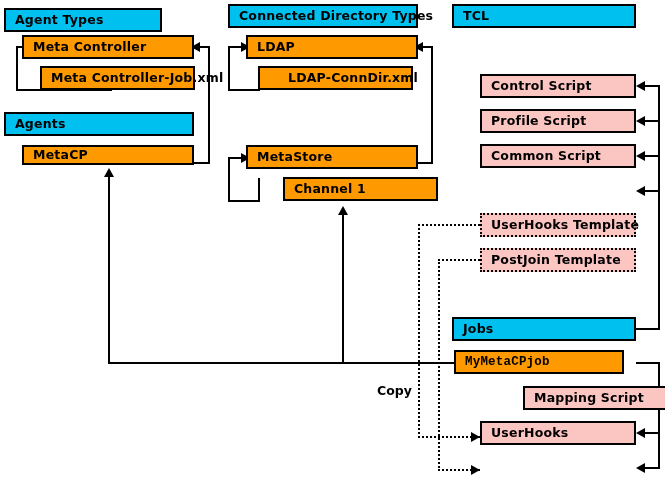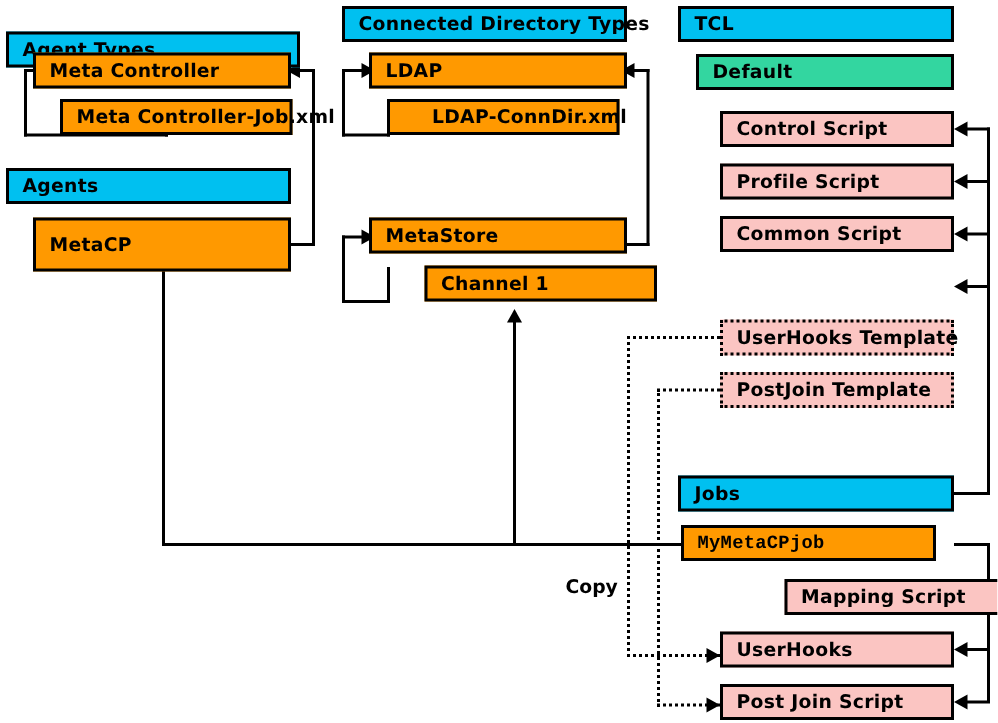--- a/index.html
+++ b/index.html
@@ -151,44 +151,43 @@
   <div class="dot-h" style="left:418px; top:224px; width:62px;"></div>
   <div class="dot-v" style="left:418px; top:224px; height:214px;"></div>
   <div class="dot-h" style="left:418px; top:436px; width:62px;"></div>
   <div class="arrow right" style="left:471px; top:432px;"></div>
 
   <div class="dot-h" style="left:438px; top:259px; width:42px;"></div>
   <div class="dot-v" style="left:438px; top:259px; height:212px;"></div>
   <div class="dot-h" style="left:438px; top:469px; width:42px;"></div>
   <div class="arrow right" style="left:471px; top:465px;"></div>
 
-  <div class="box hdr" style="left:4px;   top:21px;   width:196px; height:24px;">Agent Types</div>
+  <div class="box hdr" style="left:4px;   top:8px;   width:158px; height:24px;">Agent Types</div>
 
   <div class="box item" style="left:22px;  top:35px;  width:172px; height:24px;">Meta Controller</div>
 
   <div class="box item" style="left:40px;  top:66px;  width:155px; height:24px;">Meta Controller-Job.xml</div>
 
   <div class="box hdr" style="left:4px;   top:112px; width:190px; height:24px;">Agents</div>
 
-  <div class="box item" style="left:22px;  top:145px; width:172px; height:36px;">MetaCP</div>
+  <div class="box item" style="left:22px;  top:145px; width:172px; height:20px;">MetaCP</div>
 
   <div class="box hdr" style="left:228px; top:4px;   width:190px; height:24px;">Connected Directory Types</div>
 
   <div class="box item" style="left:246px; top:35px;  width:172px; height:24px;">LDAP</div>
 
   <div class="box item" style="left:258px; top:66px;  width:155px; height:24px;padding-left:28px;">LDAP-ConnDir.xml</div>
 
 
   <div class="box item" style="left:246px; top:145px; width:172px; height:24px;">MetaStore</div>
 
   <div class="box item" style="left:258px; top:177px; width:155px; height:24px;margin-left:25px;">Channel 1</div>
 
   <div class="box hdr" style="left:452px; top:4px;   width:184px; height:24px;">TCL</div>
 
-  <div class="box green" style="left:464px; top:36px;  width:172px; height:24px;">Default</div>
 
   <div class="box script" style="left:480px; top:74px;  width:156px; height:24px;">Control Script</div>
 
   <div class="box script" style="left:480px; top:109px; width:156px; height:24px;">Profile Script</div>
 
   <div class="box script" style="left:480px; top:144px; width:156px; height:24px;">Common Script</div>
 
 
   <div class="box tmpl" style="left:480px; top:213px; width:156px; height:24px;">UserHooks Template</div>
 
@@ -196,17 +195,16 @@
 
 
   <div class="box hdr" style="left:452px; top:317px; width:184px; height:24px;">Jobs</div>
 
   <div class="box item" style="left:454px; top:350px; width:170px; height:24px;font-family:Liberation Mono, monospace;">MyMetaCPjob</div>
 
   <div class="box script" style="left:500px; top:386px; width:156px; height:24px;margin-left:23px;">Mapping Script</div>
 
   <div class="box script" style="left:480px; top:421px; width:156px; height:24px;">UserHooks</div>
 
-  <div class="box script" style="left:480px; top:456px; width:156px; height:24px;">Post Join Script</div>
 
   <div class="caption" style="left:377px; top:383px;">Copy</div>
 
 </div>
 
 </body></html>

